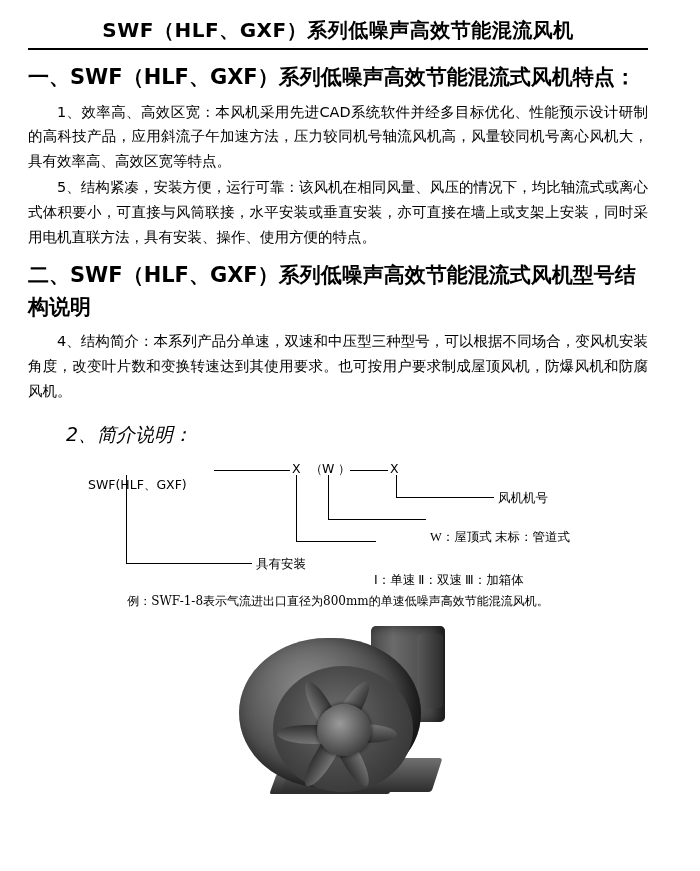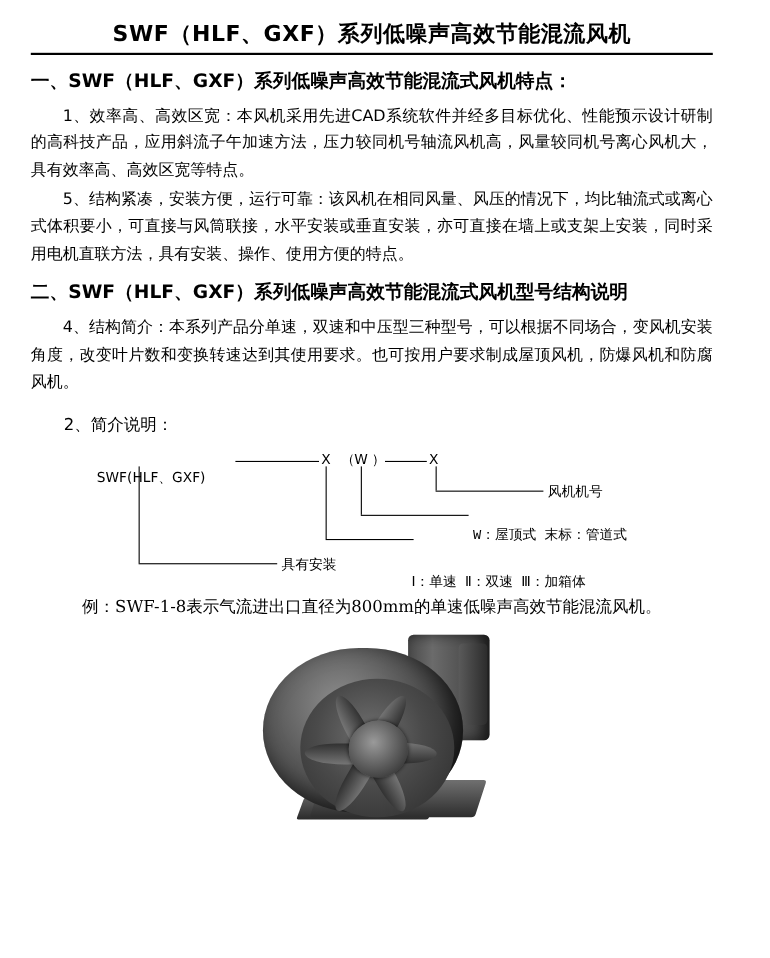--- a/index.html
+++ b/index.html
@@ -28,37 +28,38 @@
     letter-spacing: 0.5px;
     margin: 6px 0 2px 0;
     line-height: 1.4;
   }
   .title-rule {
     border: 0;
     border-top: 2px solid #000;
     margin: 4px 0 12px 0;
   }
   .section-heading {
-    font-size: 17px;
+    font-size: 21px;
     font-weight: bold;
     margin: 10px 0 6px 0;
     line-height: 1.5;
   }
   .para {
     font-size: 14.5px;
     line-height: 1.72;
     text-align: justify;
     text-indent: 2em;
     margin: 0 0 1px 0;
   }
   .sub-label {
-    font-size: 15px;
+    font-size: 19px;
     line-height: 1.72;
     text-indent: 2em;
     margin: 14px 0 4px 0;
+    font-style: italic;
   }
 
   
   .diagram {
     position: relative;
     width: 520px;
     height: 118px;
     margin: 10px auto 0 auto;
     font-size: 12.5px;
   }
@@ -70,27 +71,27 @@
   .dg-paren2 { position: absolute; left: 260px; top: 0; }
   .dg-dash2 { position: absolute; left: 272px; top: 9px; width: 38px; border-top: 1px solid #000; }
   .dg-x2 { position: absolute; left: 312px; top: 0; }
 
   .vline { position: absolute; width: 0; border-left: 1px solid #000; }
   .hline { position: absolute; height: 0; border-top: 1px solid #000; }
 
   .dg-lab {
     position: absolute;
     white-space: nowrap;
-    font-family: Liberation Mono, monospace;
+    font-family: Liberation Serif, serif;
     font-size: 12.5px;
   }
 
   .example-note {
     text-align: center;
-    font-size: 15px;
+    font-size: 12px;
     font-family: "DejaVu Serif", "Liberation Serif", serif;
     margin: 14px 0 0 0;
   }
 
   
   .photo-wrap {
     display: flex;
     justify-content: center;
     margin-top: 12px;
   }

